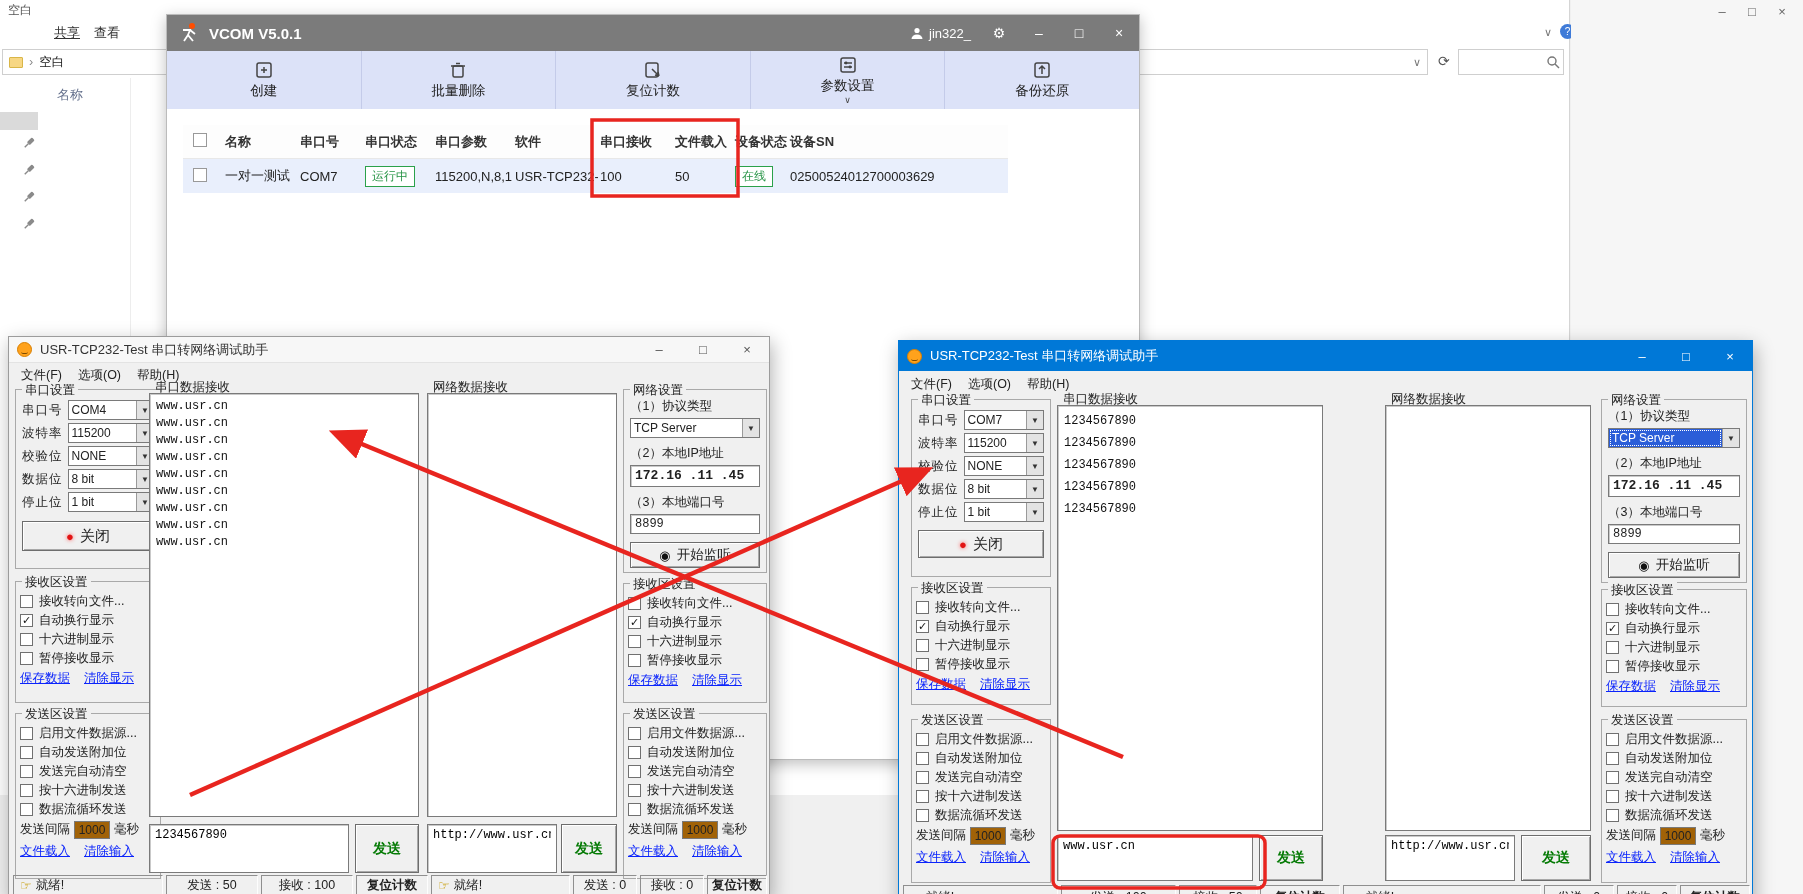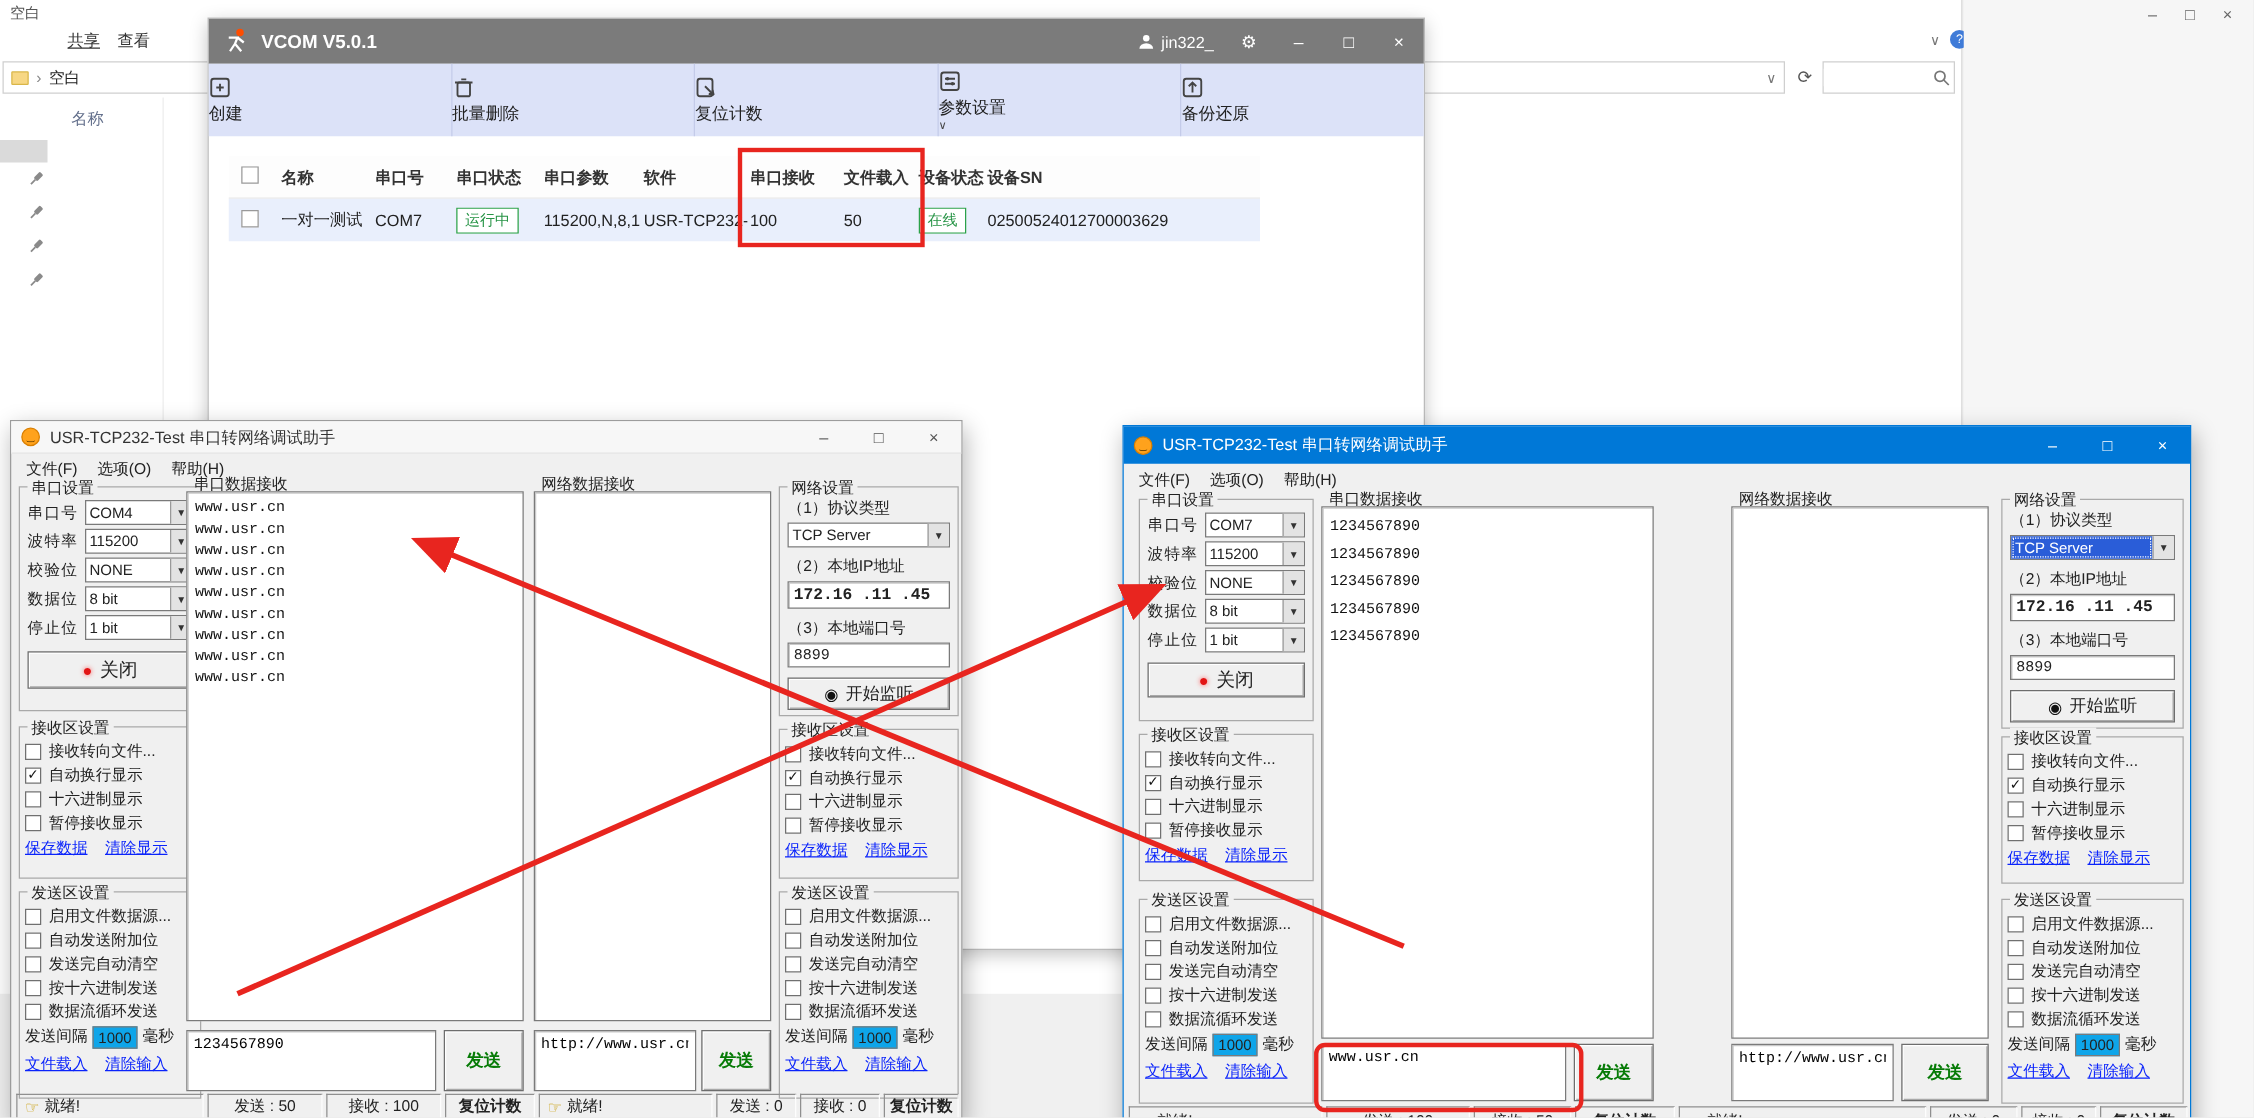--- a/index.html
+++ b/index.html
@@ -47,21 +47,21 @@
   .send-input{position:absolute;font-family:"Liberation Mono",monospace;font-size:12px;padding:3px 5px;background:#fff;border:1px solid #7a7a7a;box-shadow:inset 1px 1px 0 #c9c9c9;}
   .send-input input{border:none;outline:none;width:100%;font-family:"Liberation Mono",monospace;font-size:12px;padding:0;}
   .send-btn{position:absolute;font-size:14px;font-weight:bold;color:#067b06;}
   .statusbar{position:absolute;display:flex;gap:3px;align-items:stretch;}
   .seg{border:1px solid;border-color:#8f8f8f #fdfdfd #fdfdfd #8f8f8f;font-size:12.5px;display:flex;align-items:center;padding:0 6px;white-space:nowrap;gap:4px;}
   .seg.center{justify-content:center;}
   .hand{color:#c79a00;font-size:13px;}
   .reddot{color:#e21414;text-shadow:0 0 4px #ff5a5a;font-size:13px;}
   .darkdot{font-size:13px;color:#111;}
   .introw{display:flex;align-items:flex-start;gap:4px;height:22px;}
-  .intbox{width:36px;height:18px;background:#0ea5e9;border:1px solid #7a7a7a;font-size:12px;text-align:center;line-height:17px;}
+  .intbox{width:36px;height:18px;background:#a16207;border:1px solid #7a7a7a;font-size:12px;text-align:center;line-height:17px;}
   .menu-item{font-size:12.5px;padding:2px 8px;}
 
   
   .usrwin{background:#f0f0f0;box-shadow:2px 6px 18px rgba(0,0,0,.3);margin-top:28px;}
   #usr-left{left:8px;top:308px;width:762px;height:562px;border:1px solid #9c9c9c;}
   #usr-right{left:898px;top:312px;width:855px;height:574px;border:1px solid #0078d7;}
   .tbar{position:absolute;left:0;top:0;right:0;display:flex;align-items:center;padding-left:8px;gap:8px;}
   .tbar-inactive{height:26px;background:#f7f7f7;border-bottom:1px solid #e3e3e3;color:#333;}
   .tbar-active{height:30px;background:#0078d7;color:#fff;}
   .tbar-title{font-size:13px;white-space:nowrap;}
@@ -69,21 +69,21 @@
   .tbar-ctl{width:44px;display:flex;align-items:center;justify-content:center;font-size:13px;}
   .usricon{width:15px;height:15px;border-radius:50%;background:#ffa21c;border:1px solid #d97f00;position:relative;flex:0 0 15px;}
   .usricon::after{content:"";position:absolute;left:3px;top:7px;width:7px;height:3px;border-bottom:1.5px solid #7a4a00;border-radius:50%;}
   .menubar{position:absolute;display:flex;}
 
   
   #vcom{left:166px;top:14px;width:974px;height:746px;background:#fff;border:1px solid #bbb;box-shadow:0 4px 14px rgba(0,0,0,.25);}
   .vcom-title{position:absolute;left:0;top:0;width:100%;height:36px;background:#7b7b7b;color:#fff;display:flex;align-items:center;padding:0 0 0 12px;}
   .vcom-title .t{font-size:15px;font-weight:bold;margin-left:8px;}
   .vcom-toolbar{position:absolute;left:0;top:36px;width:100%;height:58px;background:#dce2f8;display:flex;}
-  .tbtn{flex:1;display:flex;flex-direction:column;justify-content:center;gap:3px;border-right:1px solid #c4cbe9;}
+  .tbtn{flex:1;display:flex;flex-direction:column;align-items:center;justify-content:center;gap:3px;border-right:1px solid #c4cbe9;}
   .tbtn:last-child{border-right:none;}
   .tbtn .lbl{font-size:13.5px;color:#222;}
   .tbl-head,.tbl-row{position:absolute;left:16px;display:flex;align-items:center;height:34px;font-size:13px;}
   .tbl-head{top:110px;border-bottom:1px solid #e8e8e8;color:#333;font-weight:bold;background:#fdfdfd;}
   .tbl-row{top:144px;background:#e9effc;color:#222;}
   .cell{padding-left:2px;overflow:hidden;white-space:nowrap;}
   .chk{width:14px;height:14px;border:1px solid #999;background:#fff;margin-left:8px;}
   .badge{display:inline-block;border:1px solid #2ba14a;color:#279446;font-size:12px;padding:1px 6px;background:#fff;}
   .user-cluster{margin-left:auto;display:flex;align-items:center;height:100%;font-size:13px;}
   .vctl{width:40px;height:100%;display:flex;align-items:center;justify-content:center;font-size:14px;}

